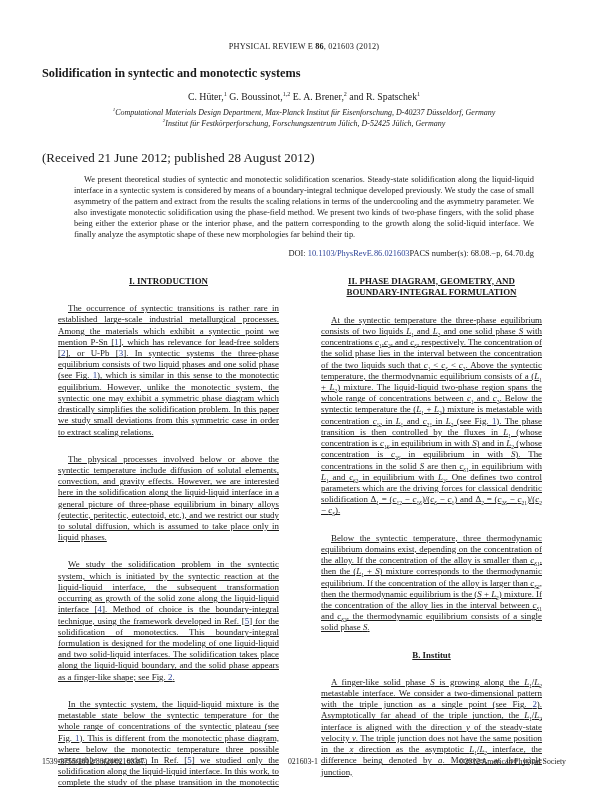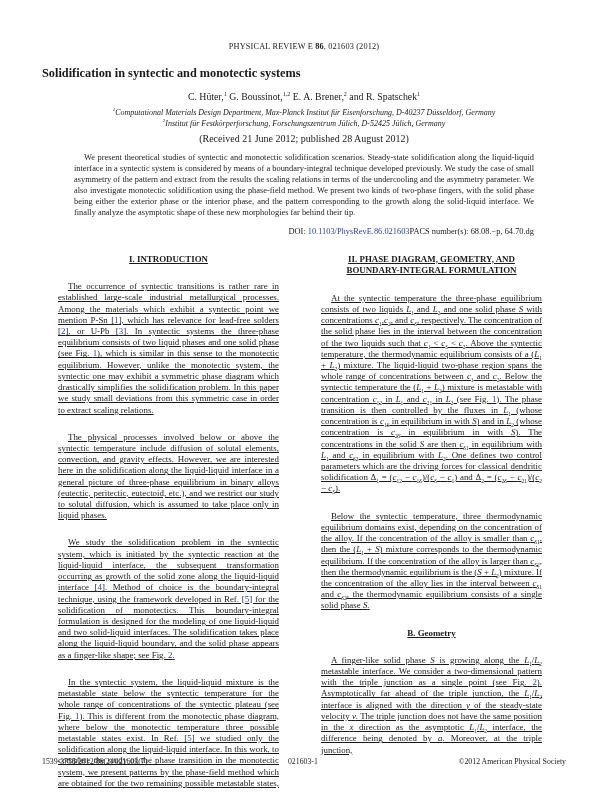--- a/index.html
+++ b/index.html
@@ -8,21 +8,21 @@
     box-sizing:border-box;padding:42px 42px 0;
     font-family:"Liberation Serif", serif;color:#1a1a1a;overflow:hidden;
   }
   sup{font-size:0.62em;line-height:0;}
   sub{font-size:0.62em;line-height:0;}
   .journal-line{text-align:center;font-size:8.3px;letter-spacing:0.15px;}
   .title{text-align:left;font-size:12.3px;font-weight:bold;margin:15px 0 0;}
   .authors{text-align:center;font-size:9.8px;margin-top:10px;}
   .affil{text-align:center;font-style:italic;font-size:8px;margin-top:2px;}
   .affil.first{margin-top:6px;}
-  .received{text-align:center;font-size:10px;margin-top:5px;}
+  .received{text-align:left;font-size:13px;margin-top:22px;}
   .abstract{width:460px;margin:9px auto 0;font-size:8.4px;line-height:1.3;
     text-align:justify;text-indent:10px;}
   .doi-row{width:460px;margin:8px auto 0;display:flex;justify-content:flex-end;
     font-size:8.4px;}
   .doi{padding-left:10px;}
   .doi-link{color:#2e4499;text-decoration:none;cursor:pointer;}
   .columns{display:flex;gap:10px;margin-top:8px;text-decoration:underline;}
   .col{width:253px;font-size:8.9px;line-height:1.26;text-align:justify;}
   .col h2{font-size:8.9px;text-align:center;margin:10px 6px 7px;font-weight:bold;line-height:1.3;}
   .col h3{font-size:8.9px;text-align:center;margin:13px 0 7px;font-weight:bold;}
@@ -64,21 +64,21 @@
       <p>The occurrence of syntectic transitions is rather rare in established large-scale industrial metallurgical processes. Among the materials which exhibit a syntectic point we mention P-Sn [<a class="ref">1</a>], which has relevance for lead-free solders [<a class="ref">2</a>], or U-Pb [<a class="ref">3</a>]. In syntectic systems the three-phase equilibrium consists of two liquid phases and one solid phase (see Fig. <a class="ref">1</a>), which is similar in this sense to the monotectic equilibrium. However, unlike the monotectic system, the syntectic one may exhibit a symmetric phase diagram which drastically simplifies the solidification problem. In this paper we study small deviations from this symmetric case in order to extract scaling relations.</p>
       <p>The physical processes involved below or above the syntectic temperature include diffusion of solutal elements, convection, and gravity effects. However, we are interested here in the solidification along the liquid-liquid interface in a general picture of three-phase equilibrium in binary alloys (eutectic, peritectic, eutectoid, etc.), and we restrict our study to solutal diffusion, which is assumed to take place only in liquid phases.</p>
       <p>We study the solidification problem in the syntectic system, which is initiated by the syntectic reaction at the liquid-liquid interface, the subsequent transformation occurring as growth of the solid zone along the liquid-liquid interface [<a class="ref">4</a>]. Method of choice is the boundary-integral technique, using the framework developed in Ref. [<a class="ref">5</a>] for the solidification of monotectics. This boundary-integral formulation is designed for the modeling of one liquid-liquid and two solid-liquid interfaces. The solidification takes place along the liquid-liquid boundary, and the solid phase appears as a finger-like shape; see Fig. <a class="ref">2</a>.</p>
       <p>In the syntectic system, the liquid-liquid mixture is the metastable state below the syntectic temperature for the whole range of concentrations of the syntectic plateau (see Fig. <a class="ref">1</a>). This is different from the monotectic phase diagram, where below the monotectic temperature three possible metastable states exist. In Ref. [<a class="ref">5</a>] we studied only the solidification along the liquid-liquid interface. In this work, to complete the study of the phase transition in the monotectic system, we present patterns by the phase-field method which are obtained for the two remaining possible metastable states, i.e., a single liquid phase and a solid-liquid equilibrium.</p>
     </div>
 
     <div class="col">
       <h2>II. PHASE DIAGRAM, GEOMETRY, AND<br>BOUNDARY-INTEGRAL FORMULATION</h2>
       <p>At the syntectic temperature the three-phase equilibrium consists of two liquids <i>L</i><sub>1</sub> and <i>L</i><sub>2</sub> and one solid phase <i>S</i> with concentrations <i>c</i><sub>1</sub>,<i>c</i><sub>2</sub>, and <i>c</i><sub><i>S</i></sub>, respectively. The concentration of the solid phase lies in the interval between the concentration of the two liquids such that <i>c</i><sub>1</sub> &lt; <i>c</i><sub><i>S</i></sub> &lt; <i>c</i><sub>2</sub>. Above the syntectic temperature, the thermodynamic equilibrium consists of a (<i>L</i><sub>1</sub> + <i>L</i><sub>2</sub>) mixture. The liquid-liquid two-phase region spans the whole range of concentrations between <i>c</i><sub>1</sub> and <i>c</i><sub>2</sub>. Below the syntectic temperature the (<i>L</i><sub>1</sub> + <i>L</i><sub>2</sub>) mixture is metastable with concentration <i>c</i><sub>12</sub> in <i>L</i><sub>1</sub> and <i>c</i><sub>21</sub> in <i>L</i><sub>2</sub> (see Fig. <a class="ref">1</a>). The phase transition is then controlled by the fluxes in <i>L</i><sub>1</sub> (whose concentration is <i>c</i><sub>1<i>S</i></sub> in equilibrium in with <i>S</i>) and in <i>L</i><sub>2</sub> (whose concentration is <i>c</i><sub>2<i>S</i></sub> in equilibrium in with <i>S</i>). The concentrations in the solid <i>S</i> are then <i>c</i><sub><i>S</i>1</sub> in equilibrium with <i>L</i><sub>1</sub> and <i>c</i><sub><i>S</i>2</sub> in equilibrium with <i>L</i><sub>2</sub>. One defines two control parameters which are the driving forces for classical dendritic solidification Δ<sub>1</sub> = (<i>c</i><sub>12</sub> − <i>c</i><sub>1<i>S</i></sub>)/(<i>c</i><sub><i>S</i></sub> − <i>c</i><sub>1</sub>) and Δ<sub>2</sub> = (<i>c</i><sub>2<i>S</i></sub> − <i>c</i><sub>21</sub>)/(<i>c</i><sub>2</sub> − <i>c</i><sub><i>S</i></sub>).</p>
       <p>Below the syntectic temperature, three thermodynamic equilibrium domains exist, depending on the concentration of the alloy. If the concentration of the alloy is smaller than <i>c</i><sub><i>S</i>1</sub>, then the (<i>L</i><sub>1</sub> + <i>S</i>) mixture corresponds to the thermodynamic equilibrium. If the concentration of the alloy is larger than <i>c</i><sub><i>S</i>2</sub>, then the thermodynamic equilibrium is the (<i>S</i> + <i>L</i><sub>2</sub>) mixture. If the concentration of the alloy lies in the interval between <i>c</i><sub><i>S</i>1</sub> and <i>c</i><sub><i>S</i>2</sub>, the thermodynamic equilibrium consists of a single solid phase <i>S</i>.</p>
-      <h3>B. Geometry</h3>
+      <h3>B. Institut</h3>
       <p>A finger-like solid phase <i>S</i> is growing along the <i>L</i><sub>1</sub>/<i>L</i><sub>2</sub> metastable interface. We consider a two-dimensional pattern with the triple junction as a single point (see Fig. <a class="ref">2</a>). Asymptotically far ahead of the triple junction, the <i>L</i><sub>1</sub>/<i>L</i><sub>2</sub> interface is aligned with the direction <i>y</i> of the steady-state velocity <i>v</i>. The triple junction does not have the same position in the <i>x</i> direction as the asymptotic <i>L</i><sub>1</sub>/<i>L</i><sub>2</sub> interface, the difference being denoted by <i>a</i>. Moreover, at the triple junction,</p>
     </div>
 
   </div>
 
   <div class="footer">
     <span>1539-3755/2012/86(2)/021603(7)</span>
     <span>021603-1</span>
     <span>©2012 American Physical Society</span>
   </div>

